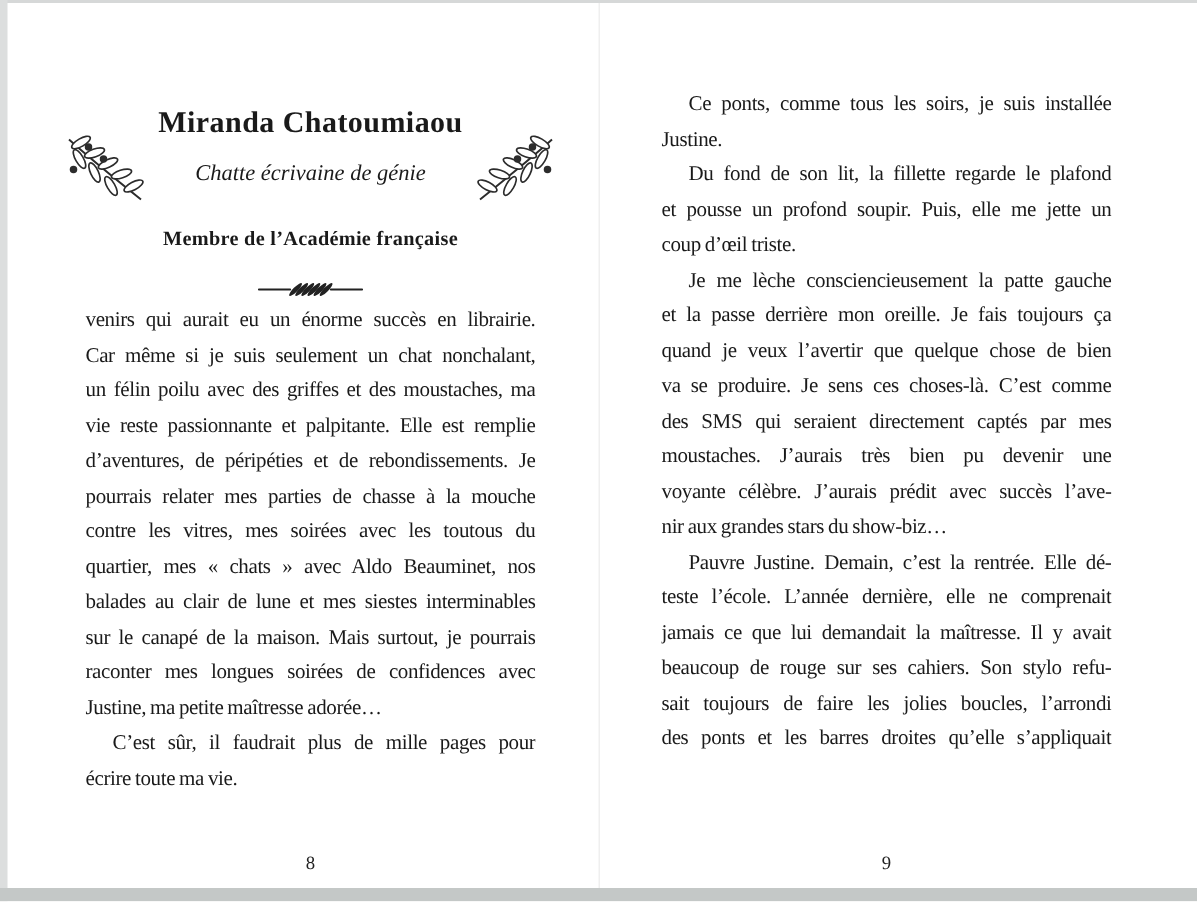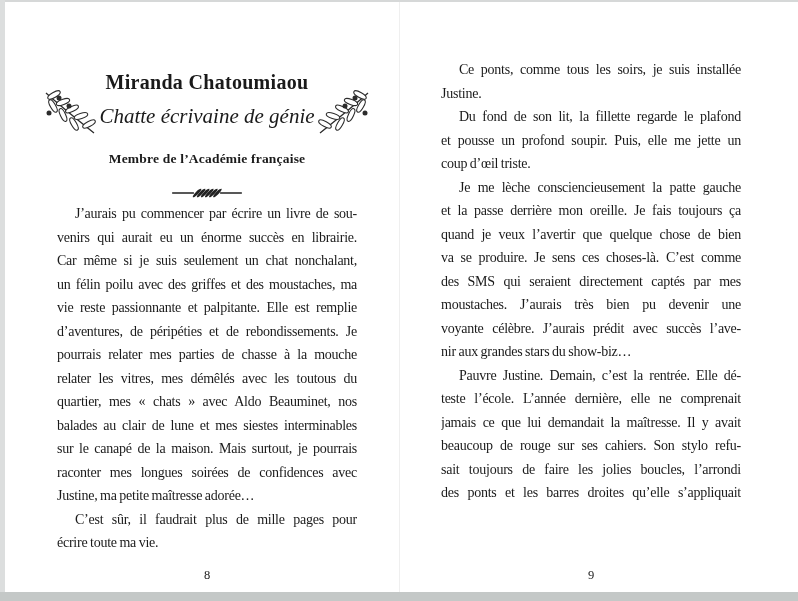--- a/index.html
+++ b/index.html
@@ -29,21 +29,21 @@
   .book-title {
     margin: 0;
     font-size: 20px;
     font-weight: 700;
     letter-spacing: 0.3px;
     line-height: 24px;
   }
   .book-subtitle {
     margin-top: 13px;
     font-style: italic;
-    font-size: 21px;
+    font-size: 15px;
     line-height: 19px;
   }
   .book-affiliation {
     margin-top: 24px;
     font-weight: 700;
     font-size: 13.5px;
     letter-spacing: 0.2px;
     line-height: 18px;
   }
   .branch { position: absolute; width: 60px; height: 56px; top: 16px; }
@@ -153,28 +153,27 @@
             <ellipse cx="44.5" cy="9" rx="6.5" ry="1.7" transform="rotate(-45 44.5 9)"></ellipse>
             <ellipse cx="49" cy="9" rx="6.5" ry="1.7" transform="rotate(-45 49 9)"></ellipse>
             <ellipse cx="53.5" cy="9" rx="6.5" ry="1.7" transform="rotate(-45 53.5 9)"></ellipse>
           </g>
         </svg>
       </div>
     </div>
 
     <div class="body-text">
         <div class="para">
-          <div class="line first">J’aurais pu commencer par écrire un livre de sou-</div>
           <div class="line">venirs qui aurait eu un énorme succès en librairie.</div>
           <div class="line">Car même si je suis seulement un chat nonchalant,</div>
           <div class="line">un félin poilu avec des griffes et des moustaches, ma</div>
           <div class="line">vie reste passionnante et palpitante. Elle est remplie</div>
           <div class="line">d’aventures, de péripéties et de rebondissements. Je</div>
           <div class="line">pourrais relater mes parties de chasse à la mouche</div>
-          <div class="line">relater les vitres, mes démêlés avec les toutous du</div>
+          <div class="line">contre les vitres, mes soirées avec les toutous du</div>
           <div class="line">quartier, mes «&nbsp;chats&nbsp;» avec Aldo Beauminet, nos</div>
           <div class="line">balades au clair de lune et mes siestes interminables</div>
           <div class="line">sur le canapé de la maison. Mais surtout, je pourrais</div>
           <div class="line">raconter mes longues soirées de confidences avec</div>
           <div class="line last">Justine, ma petite maîtresse adorée…</div>
         </div>
         <div class="para">
           <div class="line first">C’est sûr, il faudrait plus de mille pages pour</div>
           <div class="line last">écrire toute ma vie.</div>
         </div>

